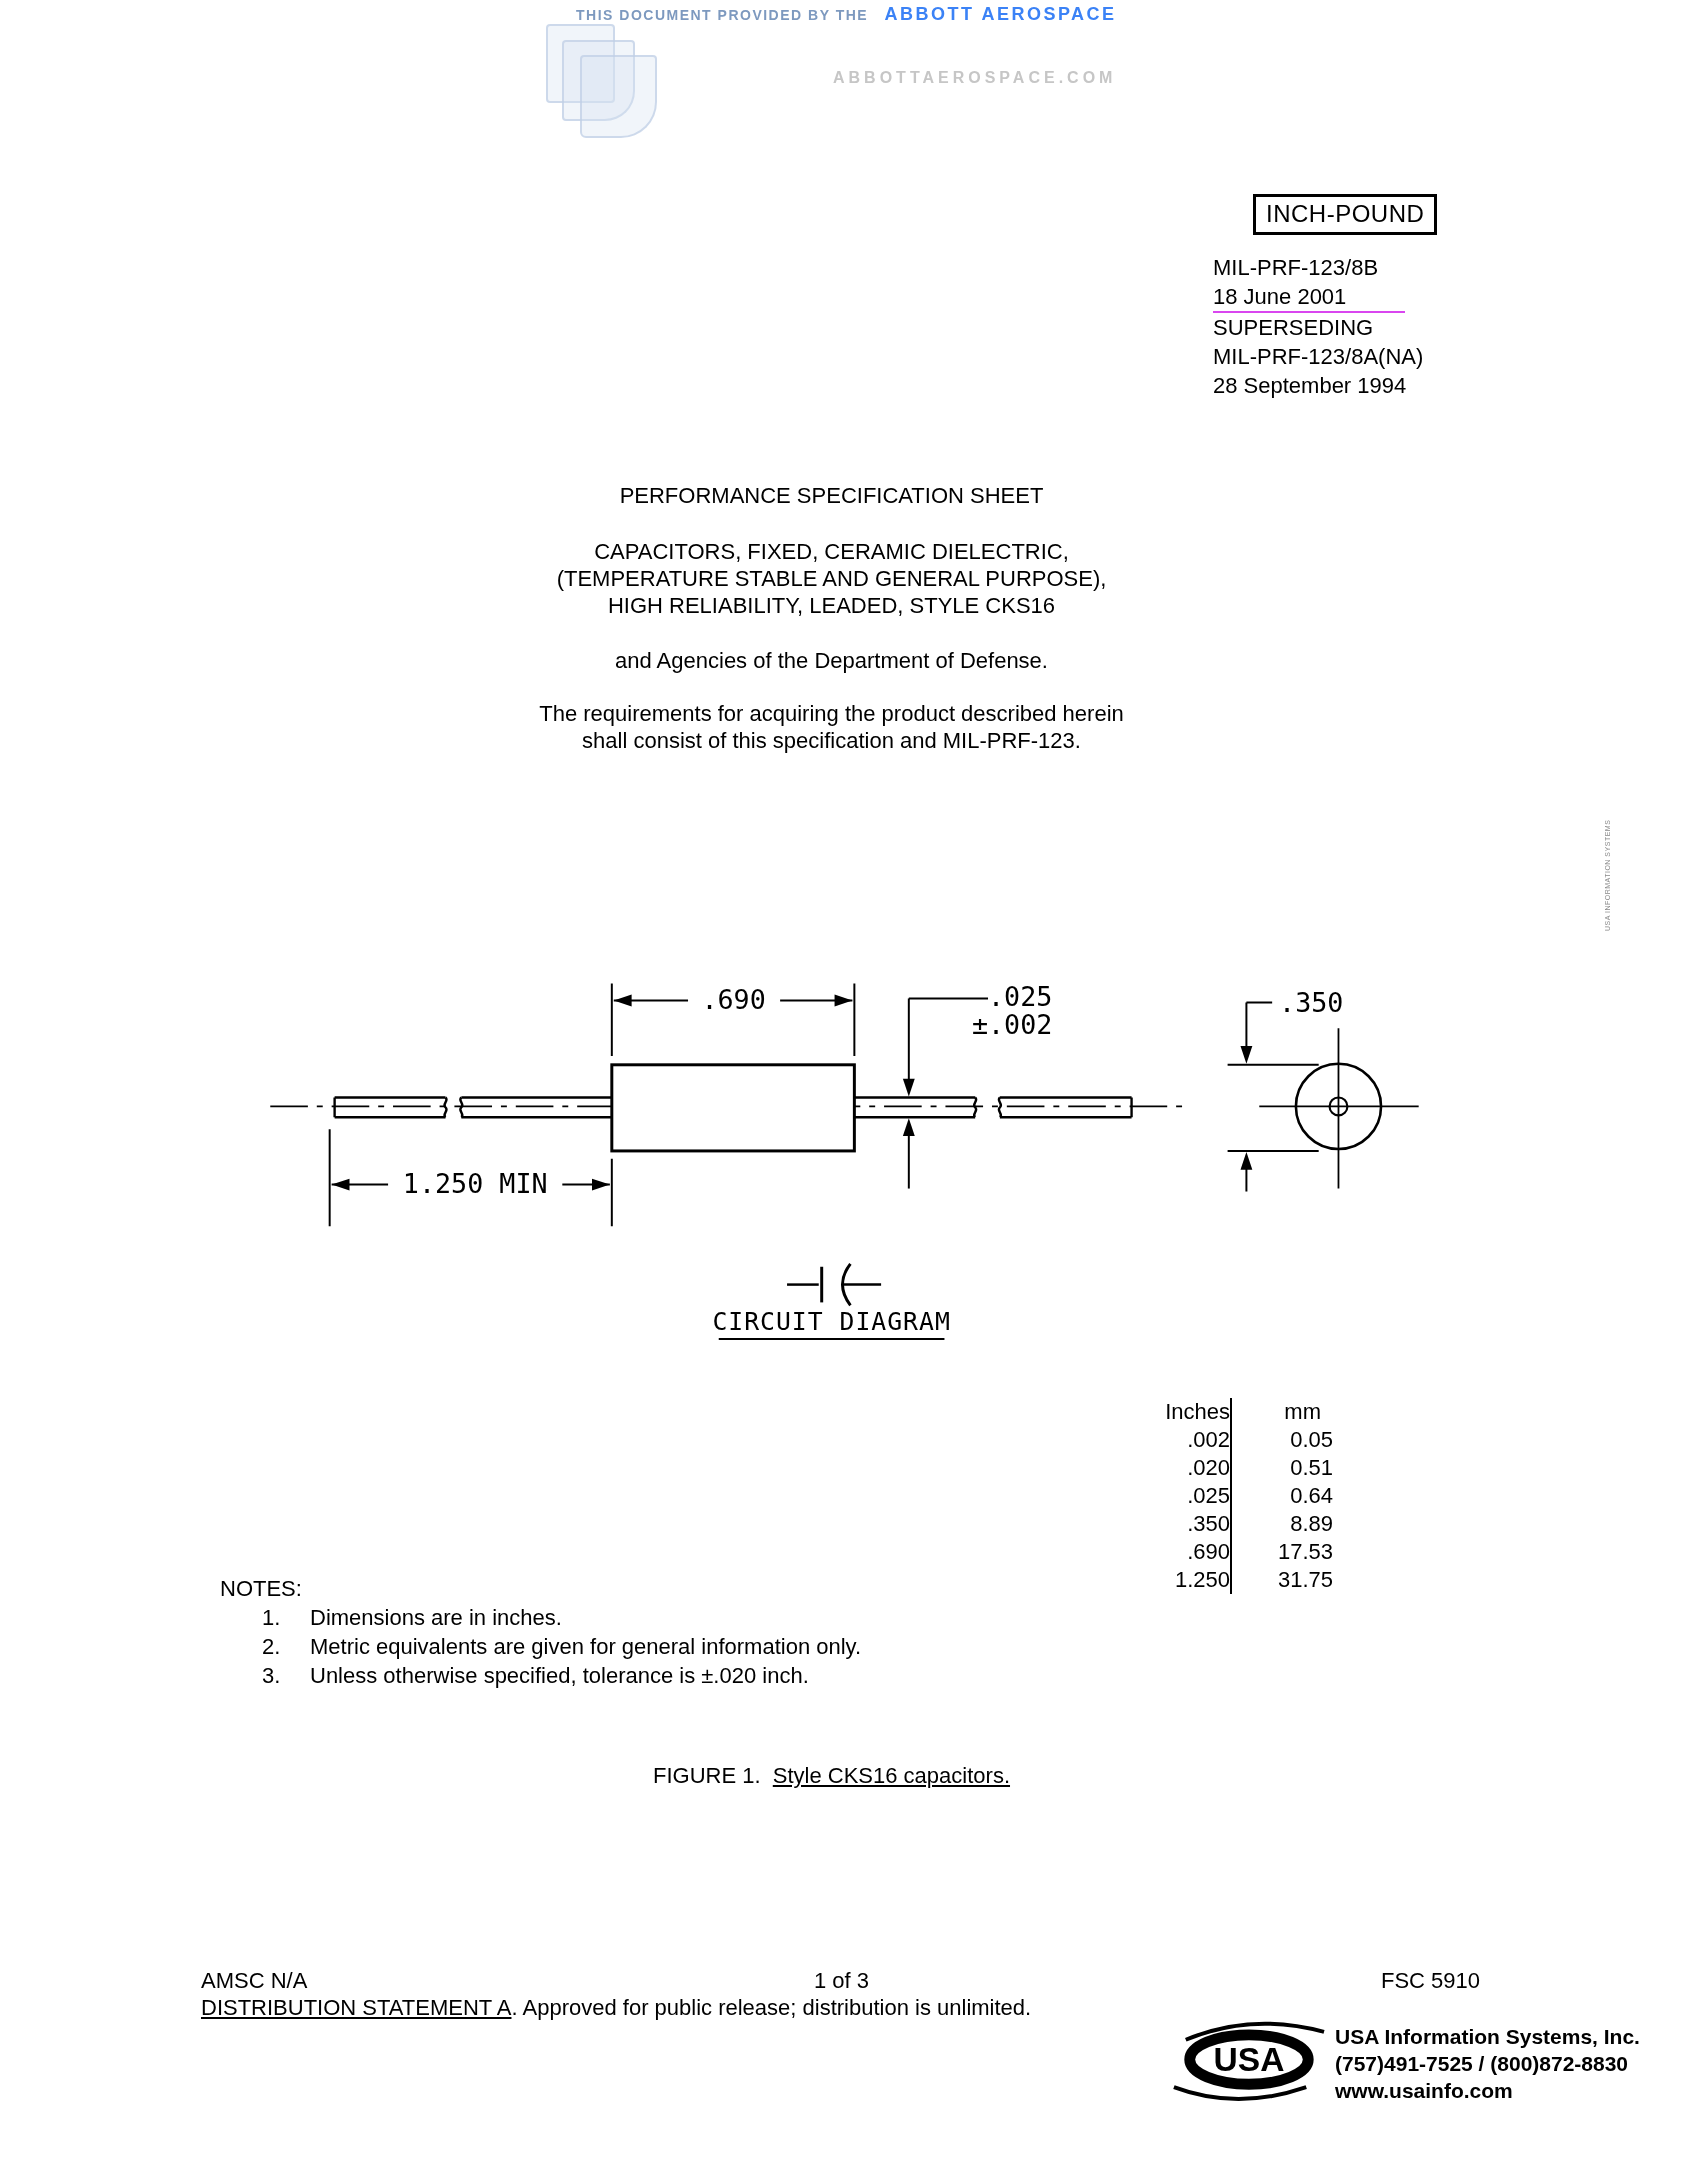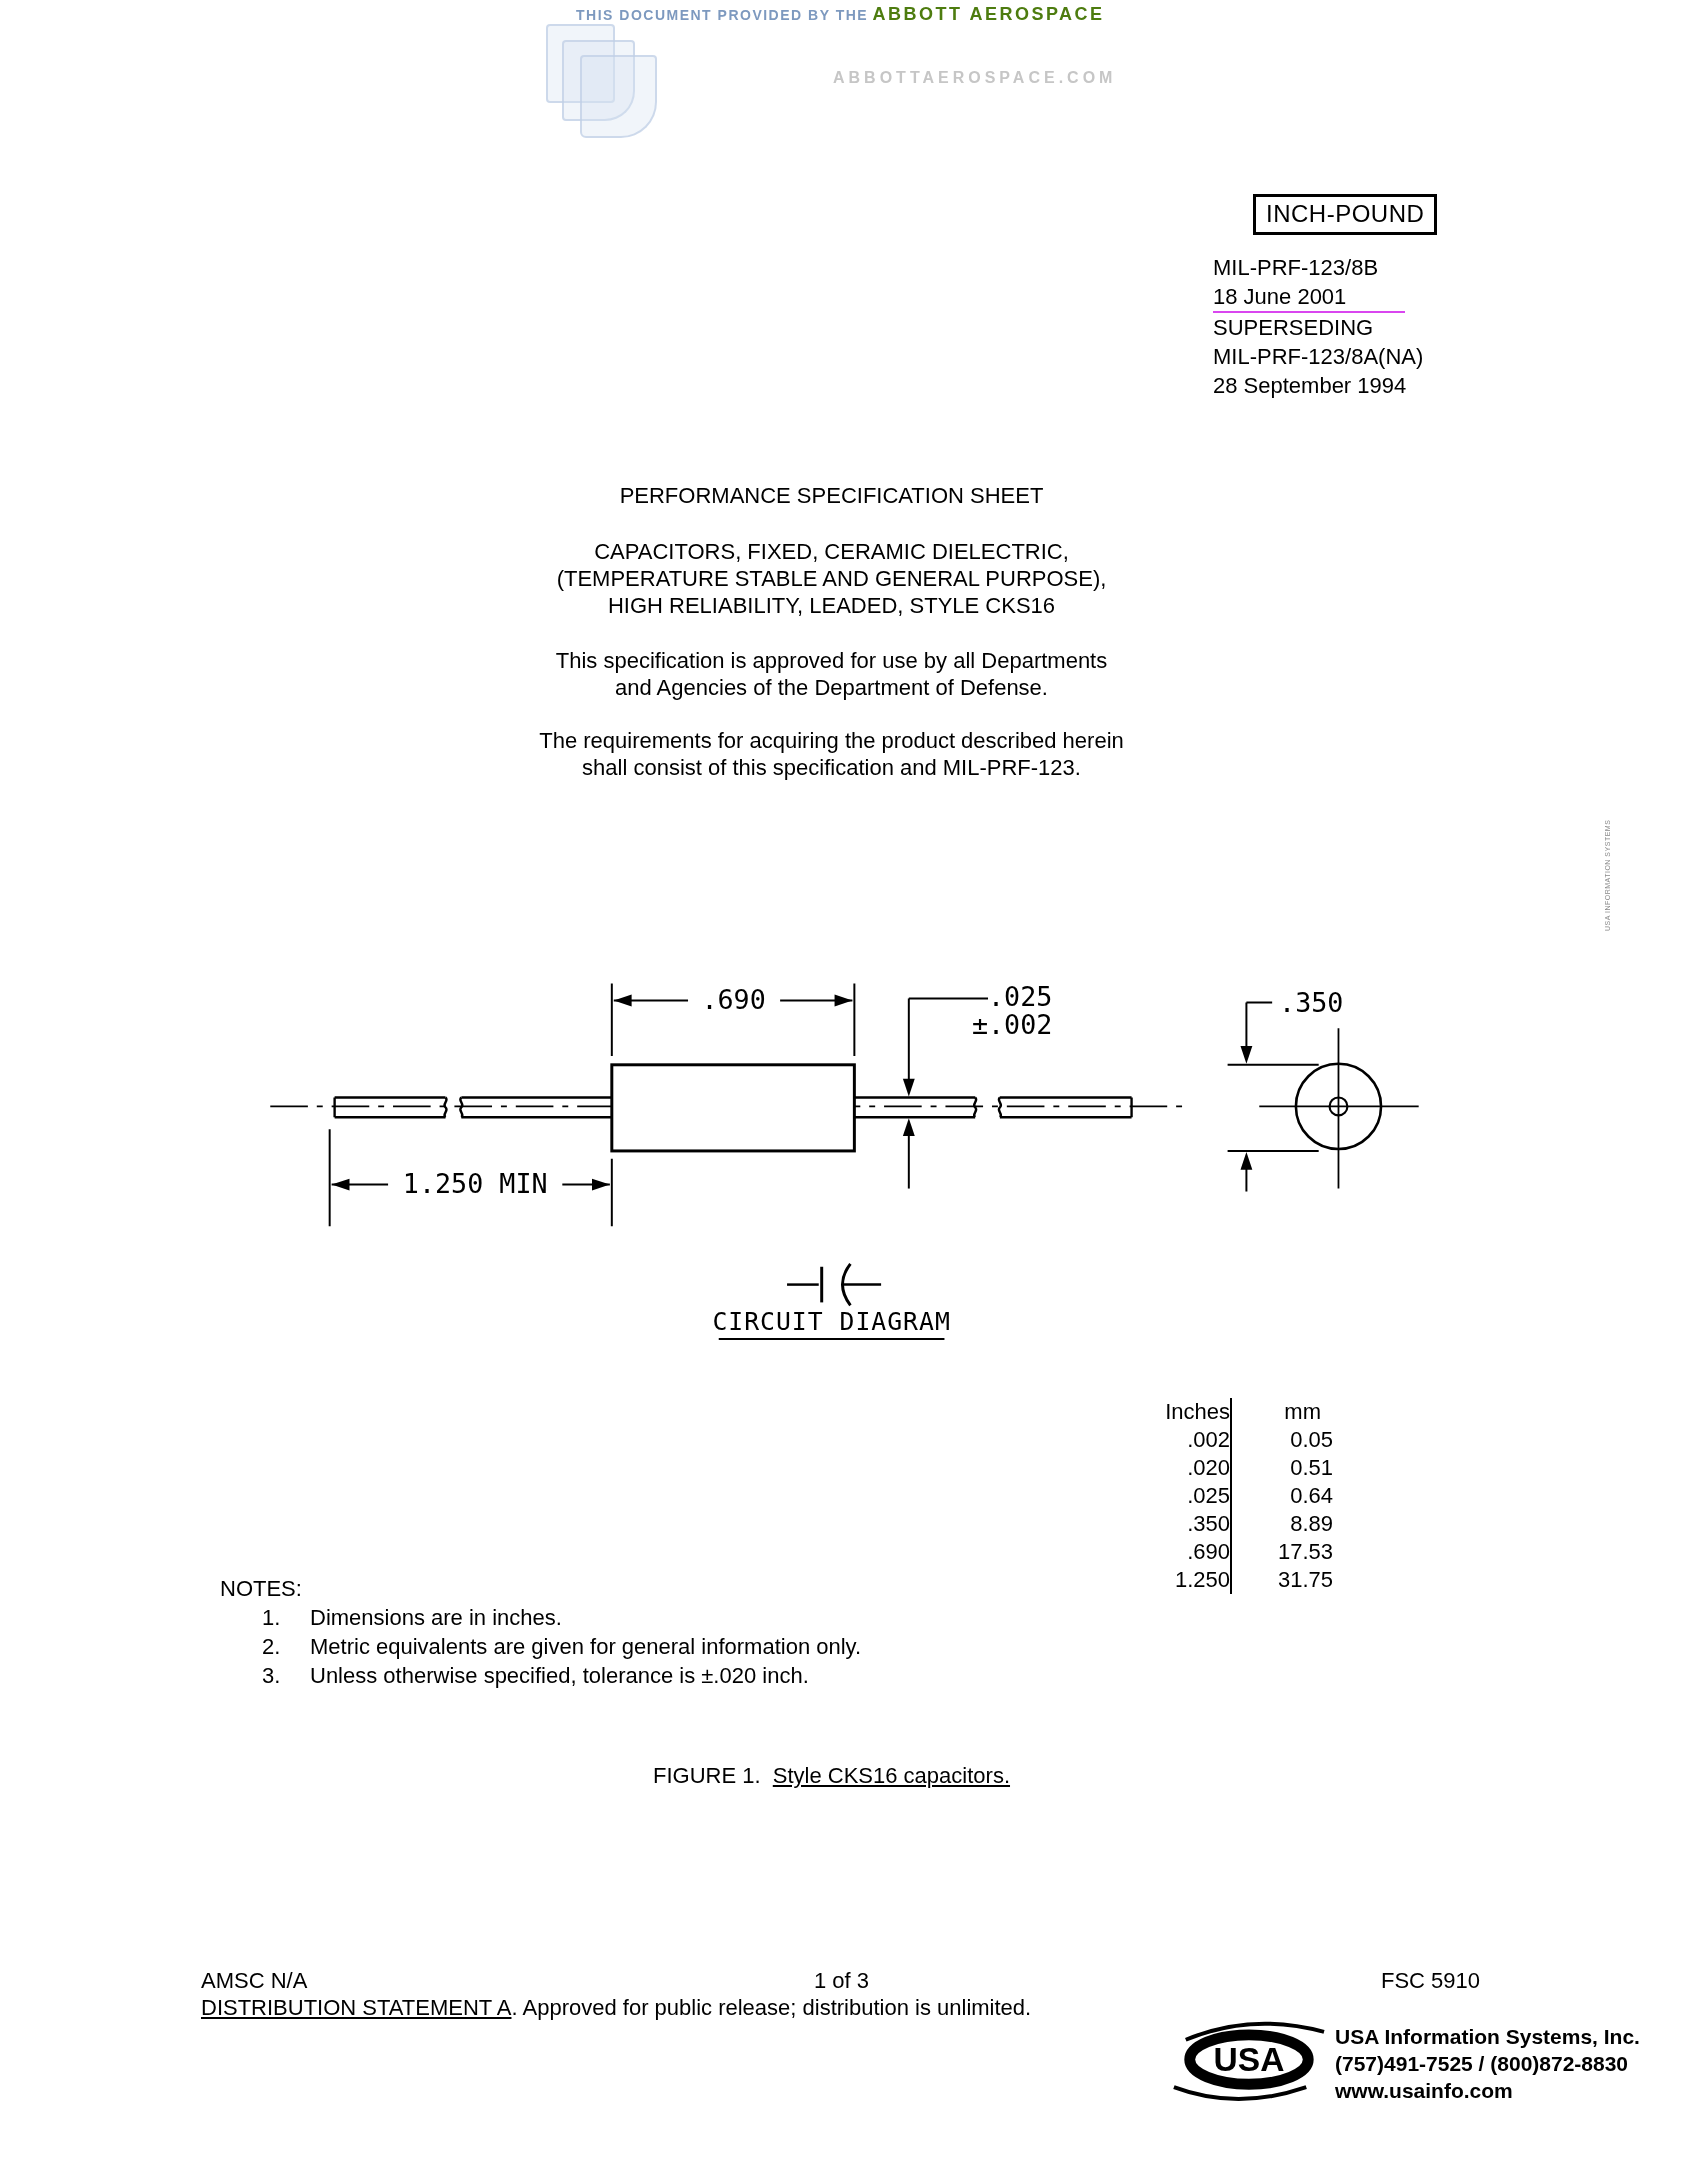--- a/index.html
+++ b/index.html
@@ -65,21 +65,21 @@
 <body>
 
 <div class="page">
 
   <div class="abs" style="left:0; top:0; width:1683px; height:129px;">
     <div class="wm-page" style="left:546px; top:24px;"></div>
     <div class="wm-page" style="left:562px; top:40px; width:69px; height:77px; border-radius:4px 4px 30px 4px;"></div>
     <div class="wm-page" style="left:580px; top:55px; width:73px; height:79px; border-radius:4px 4px 36px 6px;"></div>
     <div class="abs" style="left:576px; top:4px; white-space:nowrap;">
       <span class="hdr-small" style="color:#7d99bf;">THIS DOCUMENT PROVIDED BY THE</span>
-      <span class="hdr-brand" style="color:#4d7c0f; margin-left:0;">ABBOTT AEROSPACE</span>
+      <span class="hdr-brand" style="color:#3b82f6; margin-left:12px;">ABBOTT AEROSPACE</span>
     </div>
     <div class="abs hdr-web" style="left:833px; top:69px; color:#c6c6c6; white-space:nowrap;">ABBOTTAEROSPACE.COM</div>
   </div>
 
   <div class="abs" style="left:1209px; top:194px;margin-left:44px;">
     <span class="inchpound">INCH-POUND</span>
   </div>
   <div class="abs specblock" style="left:1213px; top:253px;">
     <div>MIL-PRF-123/8B</div>
     <div><span class="u-ext">18 June 2001</span></div>
@@ -88,21 +88,20 @@
     <div>28 September 1994</div>
   </div>
 
   <div class="abs titleblock" style="left:297px; top:482px; width:1069px;">
     <div>PERFORMANCE SPECIFICATION SHEET</div>
     <div class="gap29"></div>
     <div>CAPACITORS, FIXED, CERAMIC DIELECTRIC,</div>
     <div>(TEMPERATURE STABLE AND GENERAL PURPOSE),</div>
     <div>HIGH RELIABILITY, LEADED, STYLE CKS16</div>
     <div class="gap28"></div>
-    <div>This specification is approved for use by all Departments</div>
     <div>and Agencies of the Department of Defense.</div>
     <div class="gap26"></div>
     <div>The requirements for acquiring the product described herein</div>
     <div>shall consist of this specification and MIL-PRF-123.</div>
   </div>
 
   <svg class="abs" style="left:0; top:941px;" width="1683" height="406" viewBox="0 950 1700 410">
 
     <path d="M273,1117 H1197" stroke="#000" stroke-width="1.8" stroke-dasharray="38 9 6 9" fill="none"></path>
 

